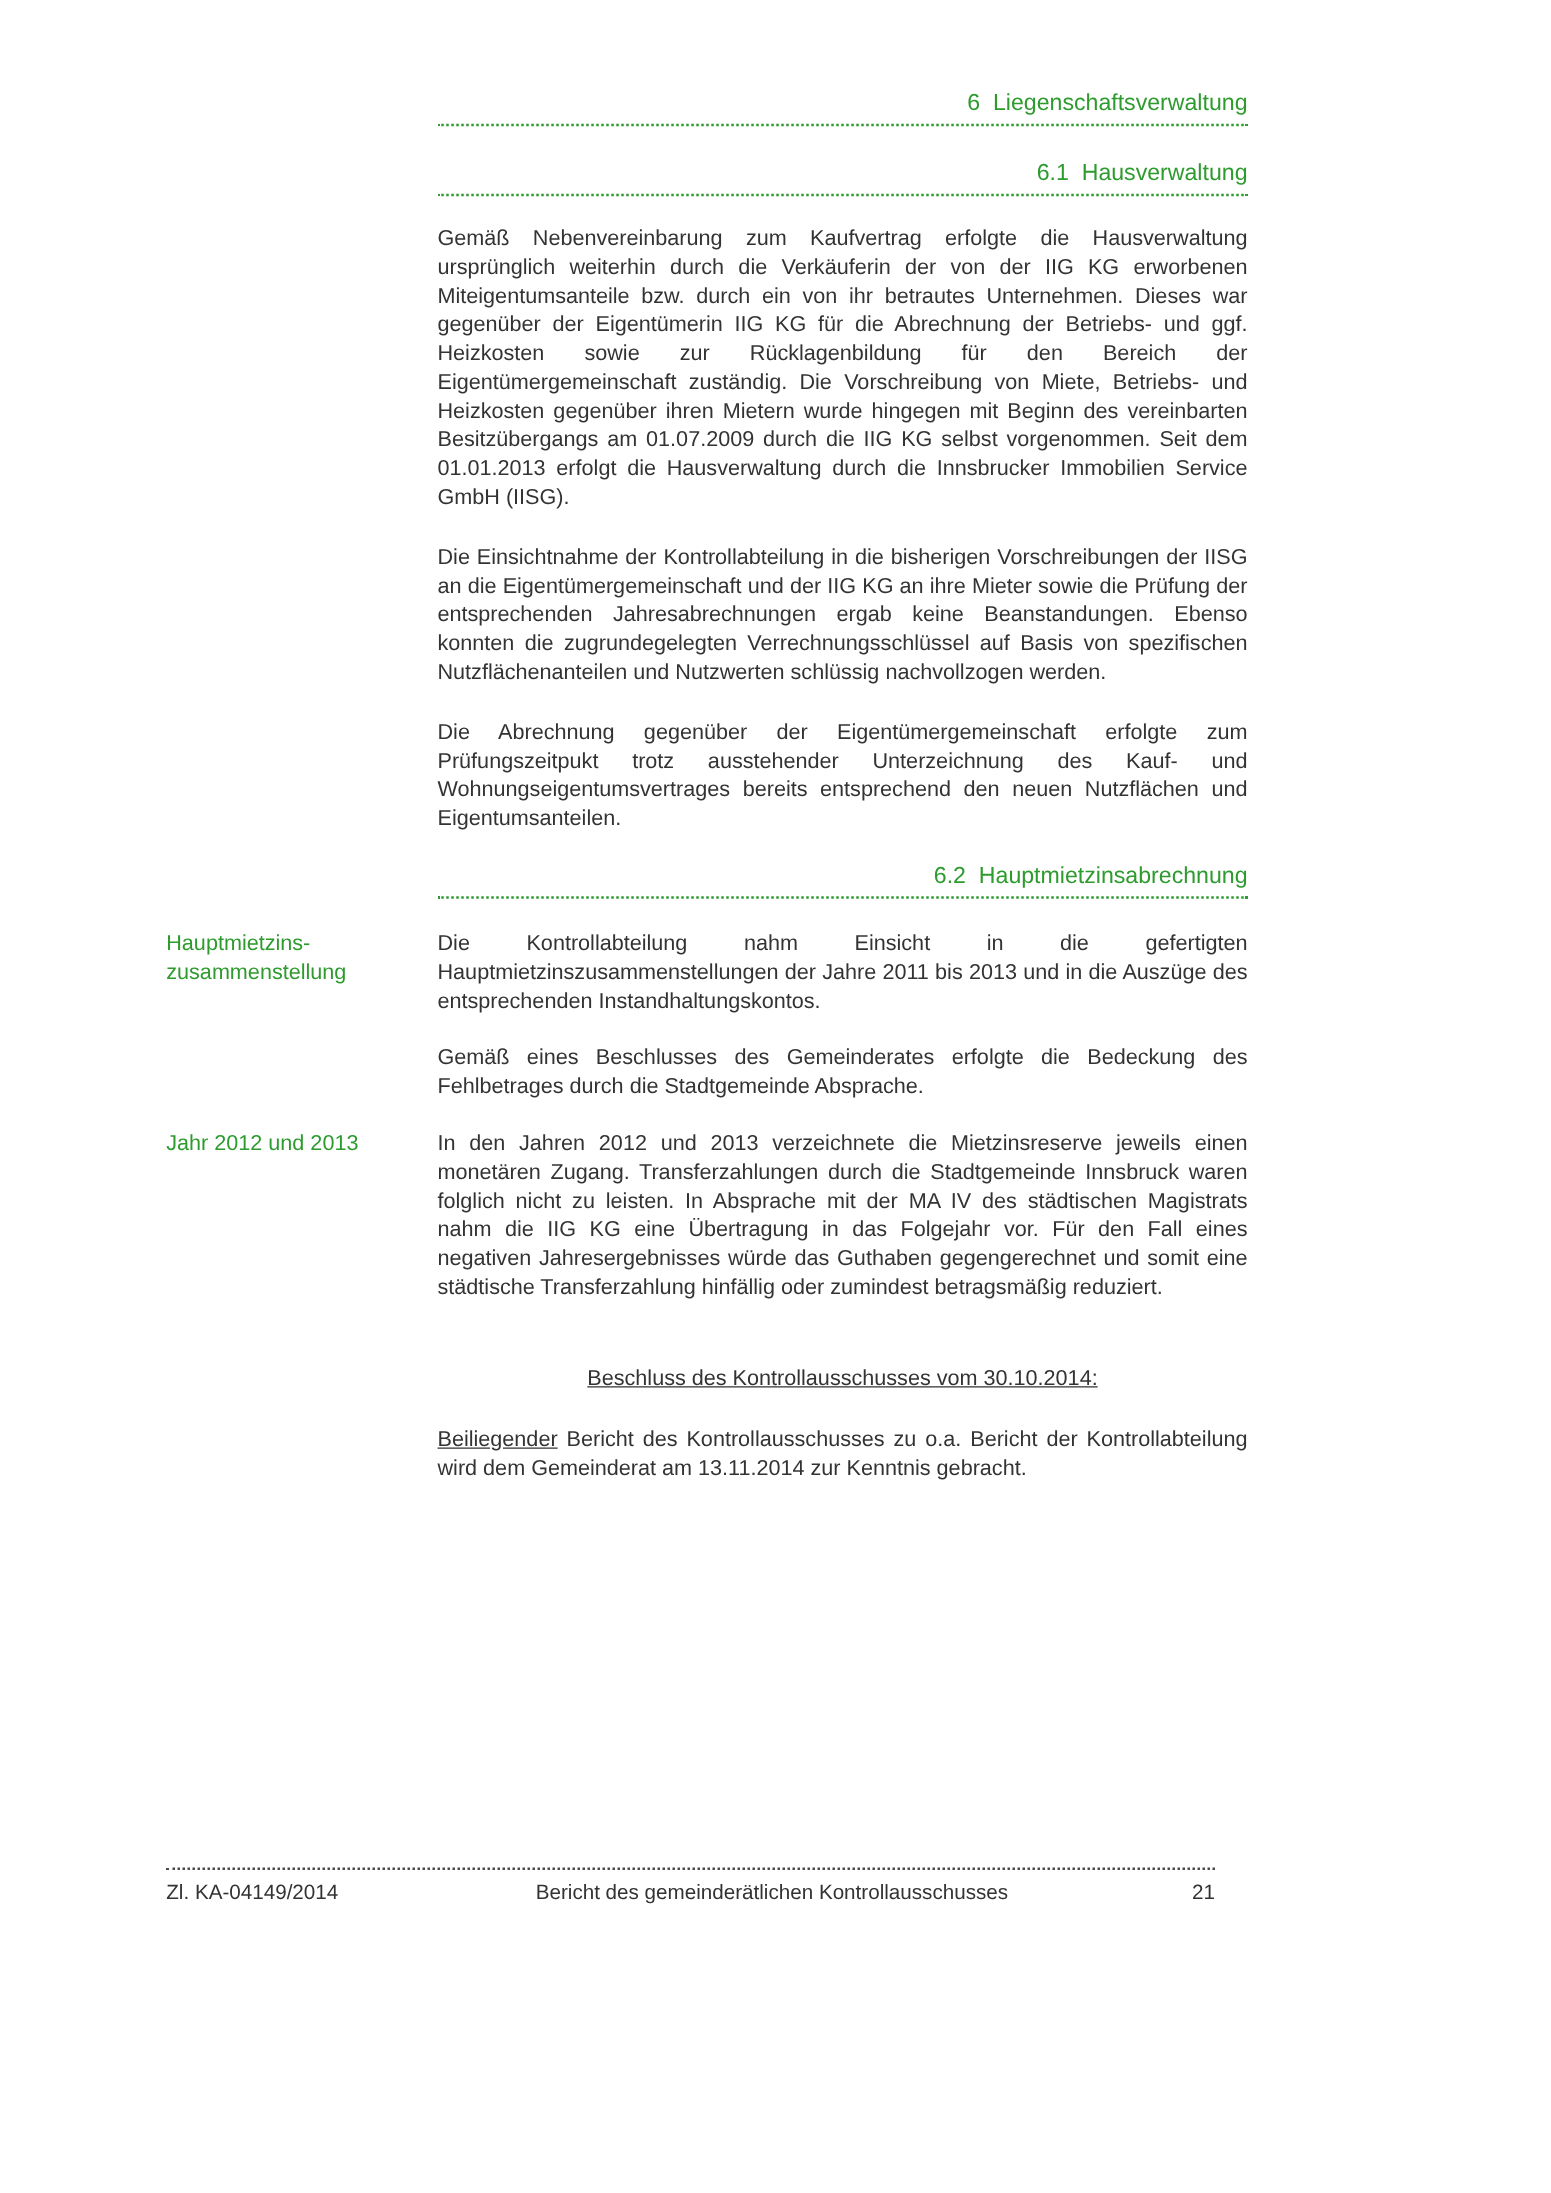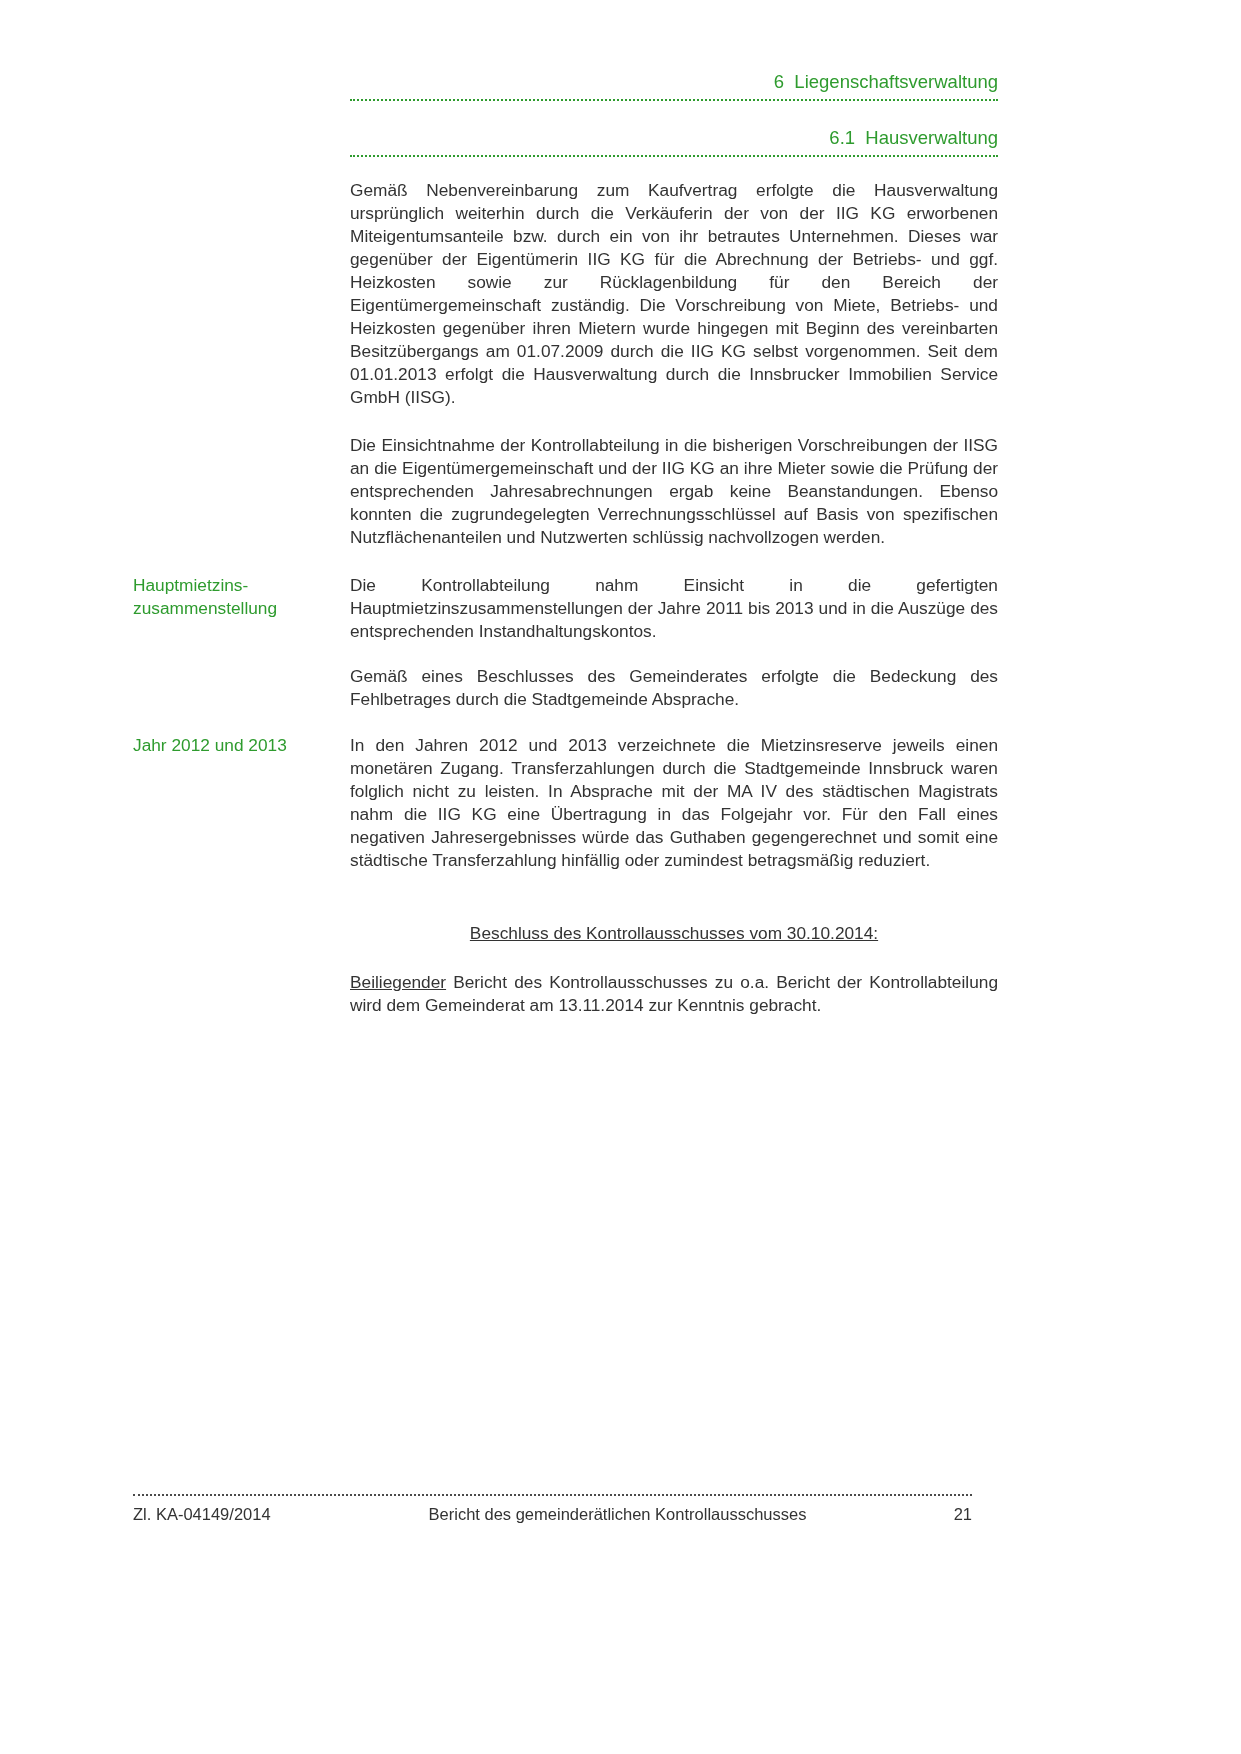--- a/index.html
+++ b/index.html
@@ -95,21 +95,23 @@
   <div class="main">
 
     <div class="heading-block hb-1">6  Liegenschaftsverwaltung</div>
 
     <div class="heading-block hb-2">6.1  Hausverwaltung</div>
 
     <p class="para p-std">Gemäß Nebenvereinbarung zum Kaufvertrag erfolgte die Hausverwaltung ursprünglich weiterhin durch die Verkäuferin der von der IIG KG erworbenen Miteigentumsanteile bzw. durch ein von ihr betrautes Unternehmen. Dieses war gegenüber der Eigentümerin IIG KG für die Abrechnung der Betriebs- und ggf. Heizkosten sowie zur Rücklagenbildung für den Bereich der Eigentümergemeinschaft zuständig. Die Vorschreibung von Miete, Betriebs- und Heizkosten gegenüber ihren Mietern wurde hingegen mit Beginn des vereinbarten Besitzübergangs am 01.07.2009 durch die IIG KG selbst vorgenommen. Seit dem 01.01.2013 erfolgt die Hausverwaltung durch die Innsbrucker Immobilien Service GmbH (IISG).</p>
 
     <p class="para p-std">Die Einsichtnahme der Kontrollabteilung in die bisherigen Vorschreibungen der IISG an die Eigentümergemeinschaft und der IIG KG an ihre Mieter sowie die Prüfung der entsprechenden Jahresabrechnungen ergab keine Beanstandungen. Ebenso konnten die zugrundegelegten Verrechnungsschlüssel auf Basis von spezifischen Nutzflächenanteilen und Nutzwerten schlüssig nachvollzogen werden.</p>
 
+    <p class="para p-tight">Die Abrechnung gegenüber der Eigentümergemeinschaft erfolgte zum Prüfungszeitpukt trotz ausstehender Unterzeichnung des Kauf- und Wohnungseigentumsvertrages bereits entsprechend den neuen Nutzflächen und Eigentumsanteilen.</p>
 
+    <div class="heading-block hb-3">6.2  Hauptmietzinsabrechnung</div>
 
     <div class="para p-tight">
       <div class="margin-label">
         <div>Hauptmietzins-</div>
         <div>zusammenstellung</div>
       </div>
       <span>Die Kontrollabteilung nahm Einsicht in die gefertigten Hauptmietzinszusammenstellungen der Jahre 2011 bis 2013 und in die Auszüge des entsprechenden Instandhaltungskontos.</span>
     </div>
 
 

